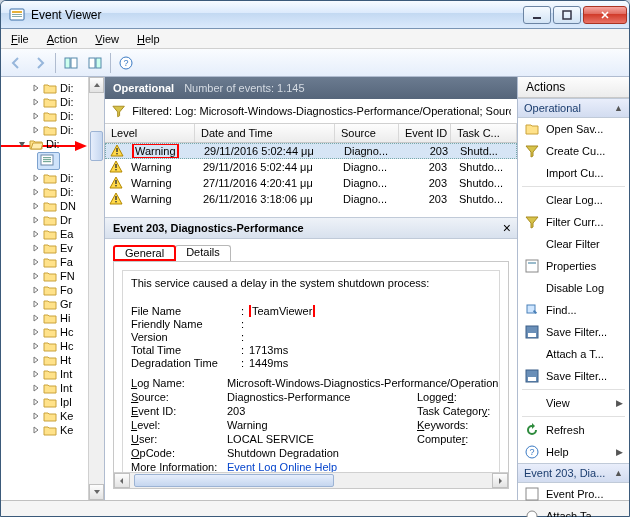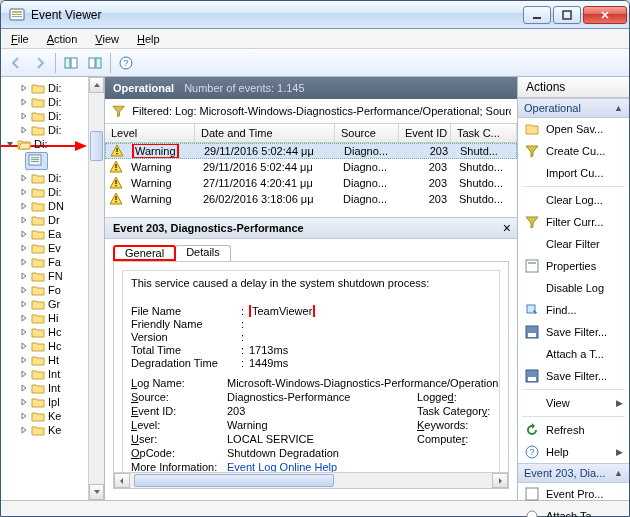--- a/index.html
+++ b/index.html
@@ -13,21 +13,21 @@
   .winbtn.close { width: 44px; background: linear-gradient(#f6a6a0,#e0695d 45%,#d13b2a 46%,#e97366); border-color:#a32; }
   .winbtn svg { width: 10px; height: 10px; }
   .menubar { height: 20px; background: #f5f5f5; display: flex; align-items: center; padding: 0 4px; gap: 6px; border-bottom: 1px solid #d0d0d0; }
   .menubar span { padding: 2px 6px; }
   .menubar u { text-decoration: underline; }
   .toolbar { height: 28px; background: linear-gradient(#fafcff,#e5eefb); border-bottom: 1px solid #b0bcd0; display:flex; align-items:center; padding:0 4px; gap:2px; }
   .tbtn { width: 22px; height: 22px; border:1px solid transparent; border-radius:3px; display:flex;align-items:center;justify-content:center; }
   .tbtn svg { width:16px; height:16px; }
   .tsep { width:1px; height:20px; background:#b0bcd0; margin:0 2px; }
   .body { flex:1; display:flex; min-height:0; background:#fff; }
-  .treepane { width:104px; border-right:1px solid #b0bcd0; overflow:hidden; position:relative; padding:4px 0;}
+  .treepane { width:104px; border-right:1px solid #b0bcd0; overflow:hidden; position:relative; padding:4px 12px;}
   .tree-item { display:flex; align-items:center; padding:1px 2px 1px 18px; white-space:nowrap; font-size:11px; position:relative;}
   .tree-item.sel-row { padding-left: 4px;}
   .arrow-ann { position:absolute; left:0; top:63px; width:88px; height:12px; pointer-events:none;}
   .folder-icon { width:14px; height:12px; margin-right:3px; flex-shrink:0;}
   .twisty { width:10px; height:10px; margin-right:2px; flex-shrink:0; }
   .log-icon { width:14px; height:12px; margin-right:3px; }
   .tree-vscroll { position:absolute; right:0; top:0; bottom:0; width:16px; background:#f0f0f0; border-left:1px solid #d0d0d0;}
   .vscroll-thumb { position:absolute; left:1px; right:1px; background:linear-gradient(90deg,#e6eefc,#c5d6ef); border:1px solid #9cb3d4; border-radius:2px;}
   .vscroll-btn { position:absolute; left:0; right:0; height:16px; background:linear-gradient(#fdfdfd,#e3e3e3); border:1px solid #c0c0c0; display:flex;align-items:center;justify-content:center;}
   .vscroll-btn.top{top:0;} .vscroll-btn.bot{bottom:0;}
@@ -453,21 +453,21 @@
               <div class="col-eid" style="text-align:right;">203</div>
               <div class="col-task">Shutdo...</div>
             </div>
             <div class="grid-row">
               <svg class="warn-icon" viewBox="0 0 14 14">
                   <path d="M7 1 L13 12 H1 Z" fill="#ffd94a" stroke="#b38800"></path>
                   <rect x="6.3" y="4" width="1.4" height="4" fill="#333"></rect>
                   <rect x="6.3" y="9" width="1.4" height="1.4" fill="#333"></rect>
                 </svg>
               <div class="col-level" style="width:72px;">Warning</div>
-              <div class="col-date">26/02/2016 3:18:06 μμ</div>
+              <div class="col-date">26/11/2016 3:18:06 μμ</div>
               <div class="col-source">Diagno...</div>
               <div class="col-eid" style="text-align:right;">203</div>
               <div class="col-task">Shutdo...</div>
             </div>
           </div>
         </div>
 
         <div class="detail-wrap">
           <div class="detail-head">
             <span>Event 203, Diagnostics-Performance</span>

